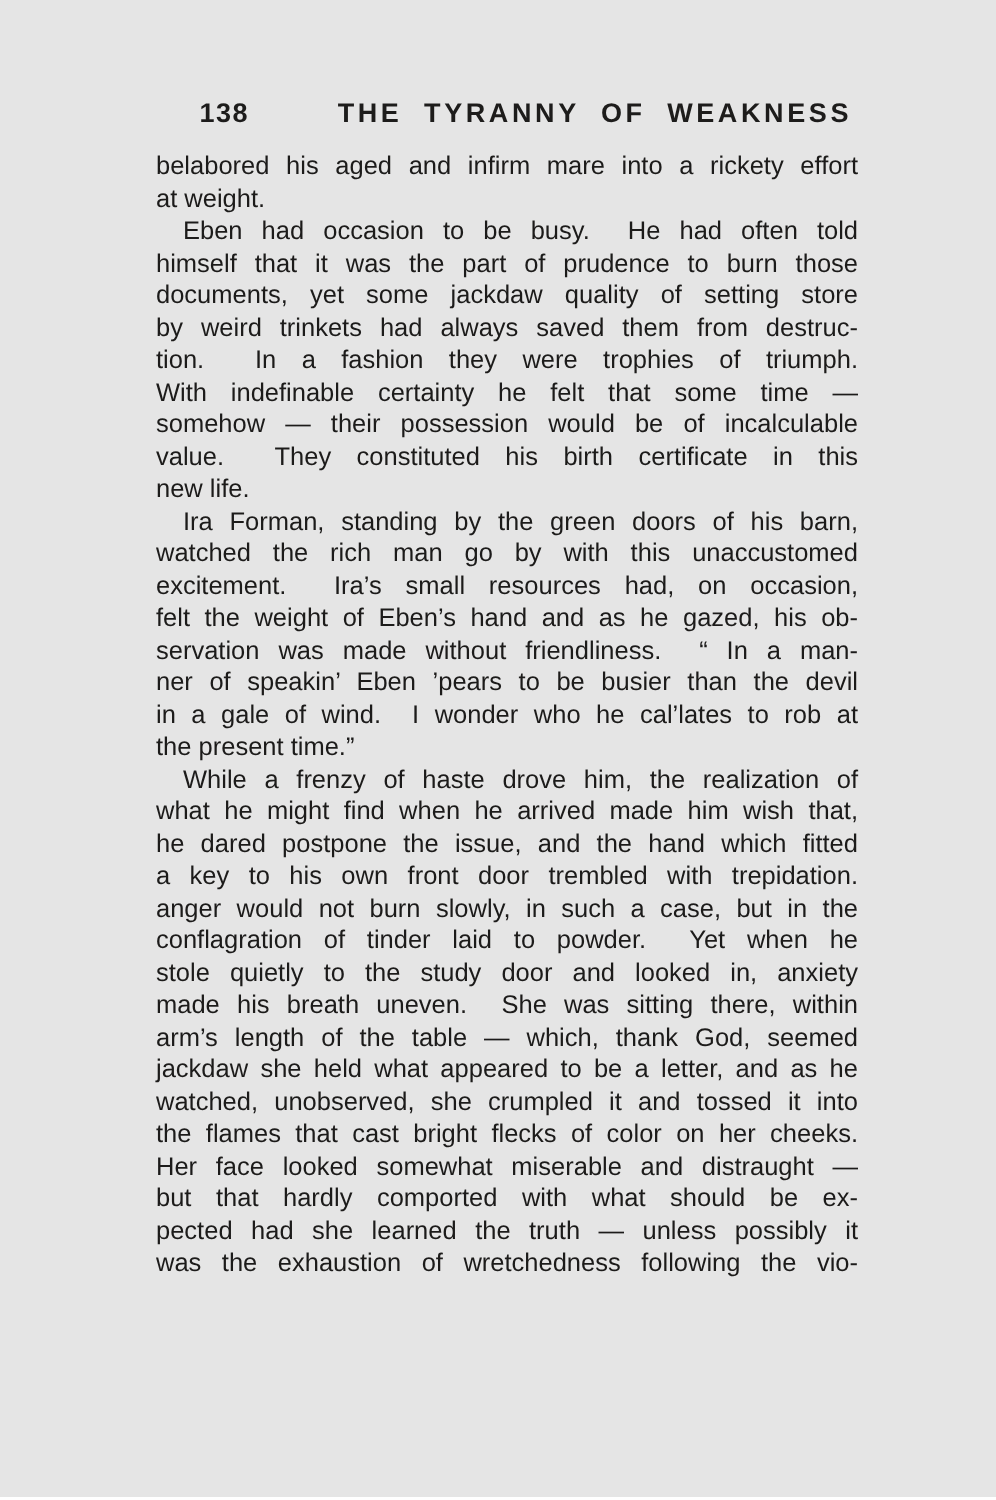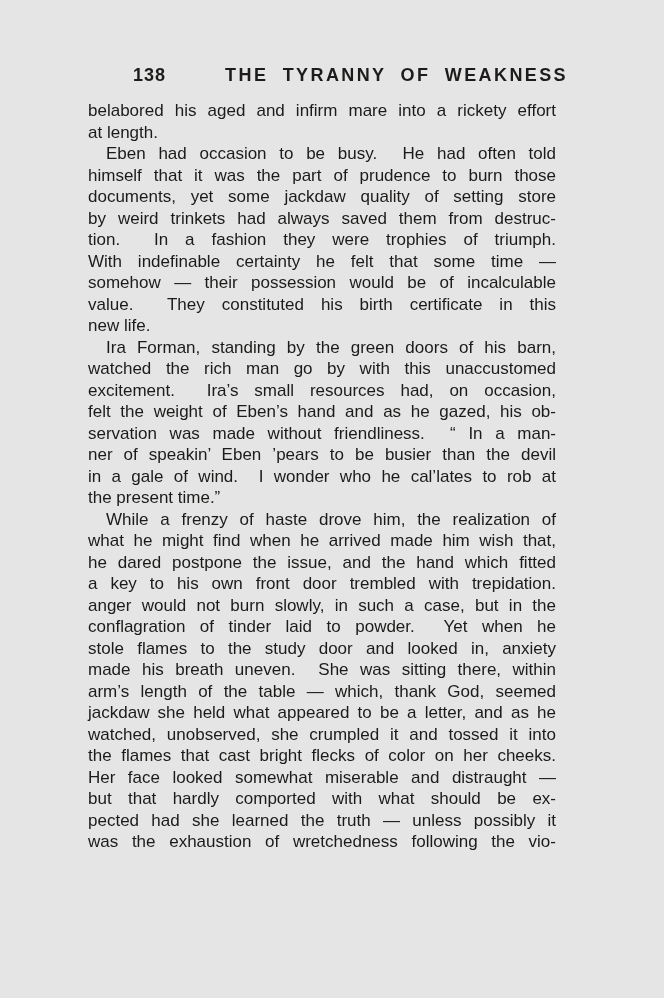--- a/index.html
+++ b/index.html
@@ -37,21 +37,21 @@
     flex: 1;
     text-align: right;
     letter-spacing: 2.4px;
     word-spacing: 7px;
     margin-left: 12px;
     white-space: nowrap;
   }
   .text-block {
     position: absolute;
     top: 100px;
-    left: 88px;
+    left: 104px;
     width: 468px;
     font-size: 17px;
     line-height: 21.5px;
   }
   .paragraph { margin: 0; }
   .line {
     text-align: justify;
     text-align-last: justify;
     white-space: normal;
   }
@@ -66,21 +66,21 @@
 <body>
 
 <div class="scan-page">
   <div class="running-head">
     <span class="pagenum">138</span>
     <span class="head-title">THE TYRANNY OF WEAKNESS</span>
   </div>
   <div class="text-block" id="text-block">
       <div class="paragraph">
         <div class="line">belabored his aged and infirm mare into a rickety effort</div>
-        <div class="line endline">at length.</div>
+        <div class="line endline">at weight.</div>
       </div>
       <div class="paragraph">
         <div class="line indent">Eben had occasion to be busy.&nbsp; He had often told</div>
         <div class="line">himself that it was the part of prudence to burn those</div>
         <div class="line">documents, yet some jackdaw quality of setting store</div>
         <div class="line">by weird trinkets had always saved them from destruc-</div>
         <div class="line">tion.&nbsp; In a fashion they were trophies of triumph.</div>
         <div class="line">With indefinable certainty he felt that some time —</div>
         <div class="line">somehow — their possession would be of incalculable</div>
         <div class="line">value.&nbsp; They constituted his birth certificate in this</div>
@@ -96,21 +96,21 @@
         <div class="line">in a gale of wind.&nbsp; I wonder who he cal’lates to rob at</div>
         <div class="line endline">the present time.”</div>
       </div>
       <div class="paragraph">
         <div class="line indent">While a frenzy of haste drove him, the realization of</div>
         <div class="line">what he might find when he arrived made him wish that,</div>
         <div class="line">he dared postpone the issue, and the hand which fitted</div>
         <div class="line">a key to his own front door trembled with trepidation.</div>
         <div class="line">anger would not burn slowly, in such a case, but in the</div>
         <div class="line">conflagration of tinder laid to powder.&nbsp; Yet when he</div>
-        <div class="line">stole flames to the study door and looked in, anxiety</div>
+        <div class="line">stole quietly to the study door and looked in, anxiety</div>
         <div class="line">made his breath uneven.&nbsp; She was sitting there, within</div>
         <div class="line">arm’s length of the table — which, thank God, seemed</div>
         <div class="line">jackdaw she held what appeared to be a letter, and as he</div>
         <div class="line">watched, unobserved, she crumpled it and tossed it into</div>
         <div class="line">the flames that cast bright flecks of color on her cheeks.</div>
         <div class="line">Her face looked somewhat miserable and distraught —</div>
         <div class="line">but that hardly comported with what should be ex-</div>
         <div class="line">pected had she learned the truth — unless possibly it</div>
         <div class="line">was the exhaustion of wretchedness following the vio-</div>
       </div>

